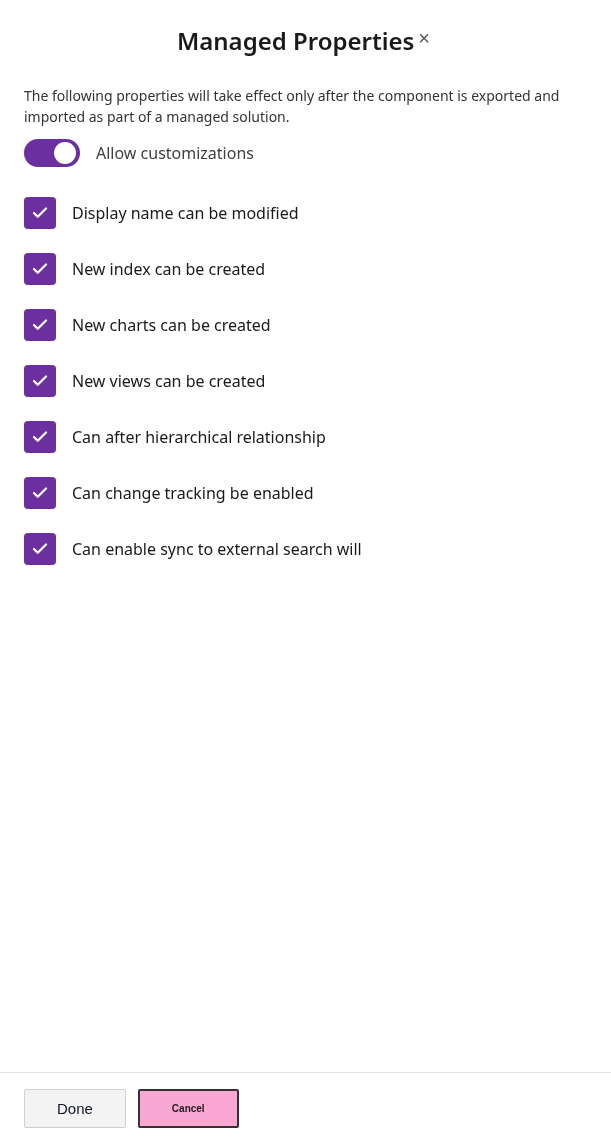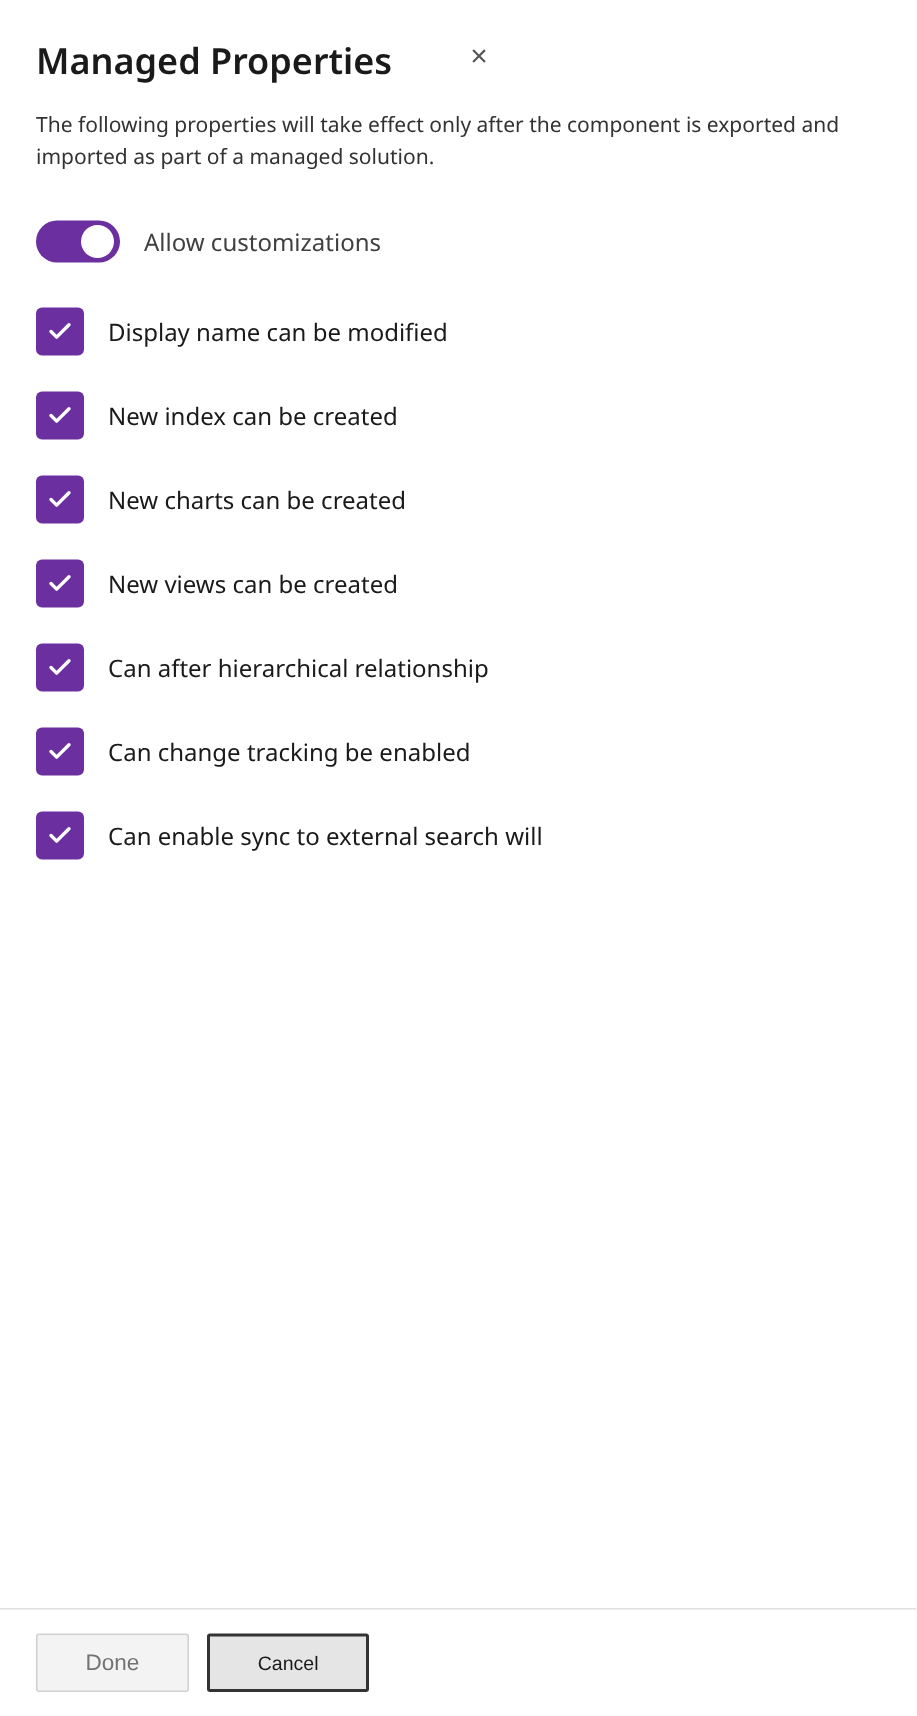--- a/index.html
+++ b/index.html
@@ -19,24 +19,23 @@
 
     .dialog {
       flex: 1;
       display: flex;
       flex-direction: column;
       padding: 24px 24px 0 24px;
     }
 
     .dialog-header {
       display: flex;
-      justify-content: flex-start;
+      justify-content: center;
       align-items: flex-start;
-      margin-bottom: 16px;
-      gap: 48px;
+      margin-bottom: 28px;
     }
 
     .dialog-title {
       font-size: 24px;
       font-weight: 600;
       color: #1a1a1a;
     }
 
     .close-btn {
       background: none;
@@ -45,21 +44,21 @@
       font-size: 20px;
       color: #555;
       padding: 4px;
       line-height: 1;
     }
 
     .dialog-description {
       font-size: 14px;
       color: #333;
       line-height: 1.5;
-      margin-bottom: 32px;
+      margin-bottom: 12px;
     }
 
     .toggle-row {
       display: flex;
       align-items: center;
       gap: 16px;
       margin-bottom: 20px;
     }
 
     .toggle {
@@ -142,34 +141,34 @@
       border-top: 1px solid #e0e0e0;
       padding: 16px 24px;
       display: flex;
       gap: 12px;
       background: #fff;
     }
 
     .btn-done {
       background: #f3f3f3;
       border: 1px solid #d0d0d0;
-      color: #737373;
+      color: #0f172a;
       font-size: 15px;
       font-weight: 500;
       padding: 10px 32px;
       border-radius: 2px;
       cursor: not-allowed;
     }
 
     .btn-cancel {
-      background: #e5e5e5;
+      background: #f9a8d4;
       border: 2px solid #333;
       color: #1a1a1a;
-      font-size: 13px;
-      font-weight: 400;
+      font-size: 10px;
+      font-weight: 700;
       padding: 10px 32px;
       border-radius: 2px;
       cursor: pointer;
     }
   </style>
 </head>
 <body>
 
 <div class="dialog">
   <div class="dialog-header">

